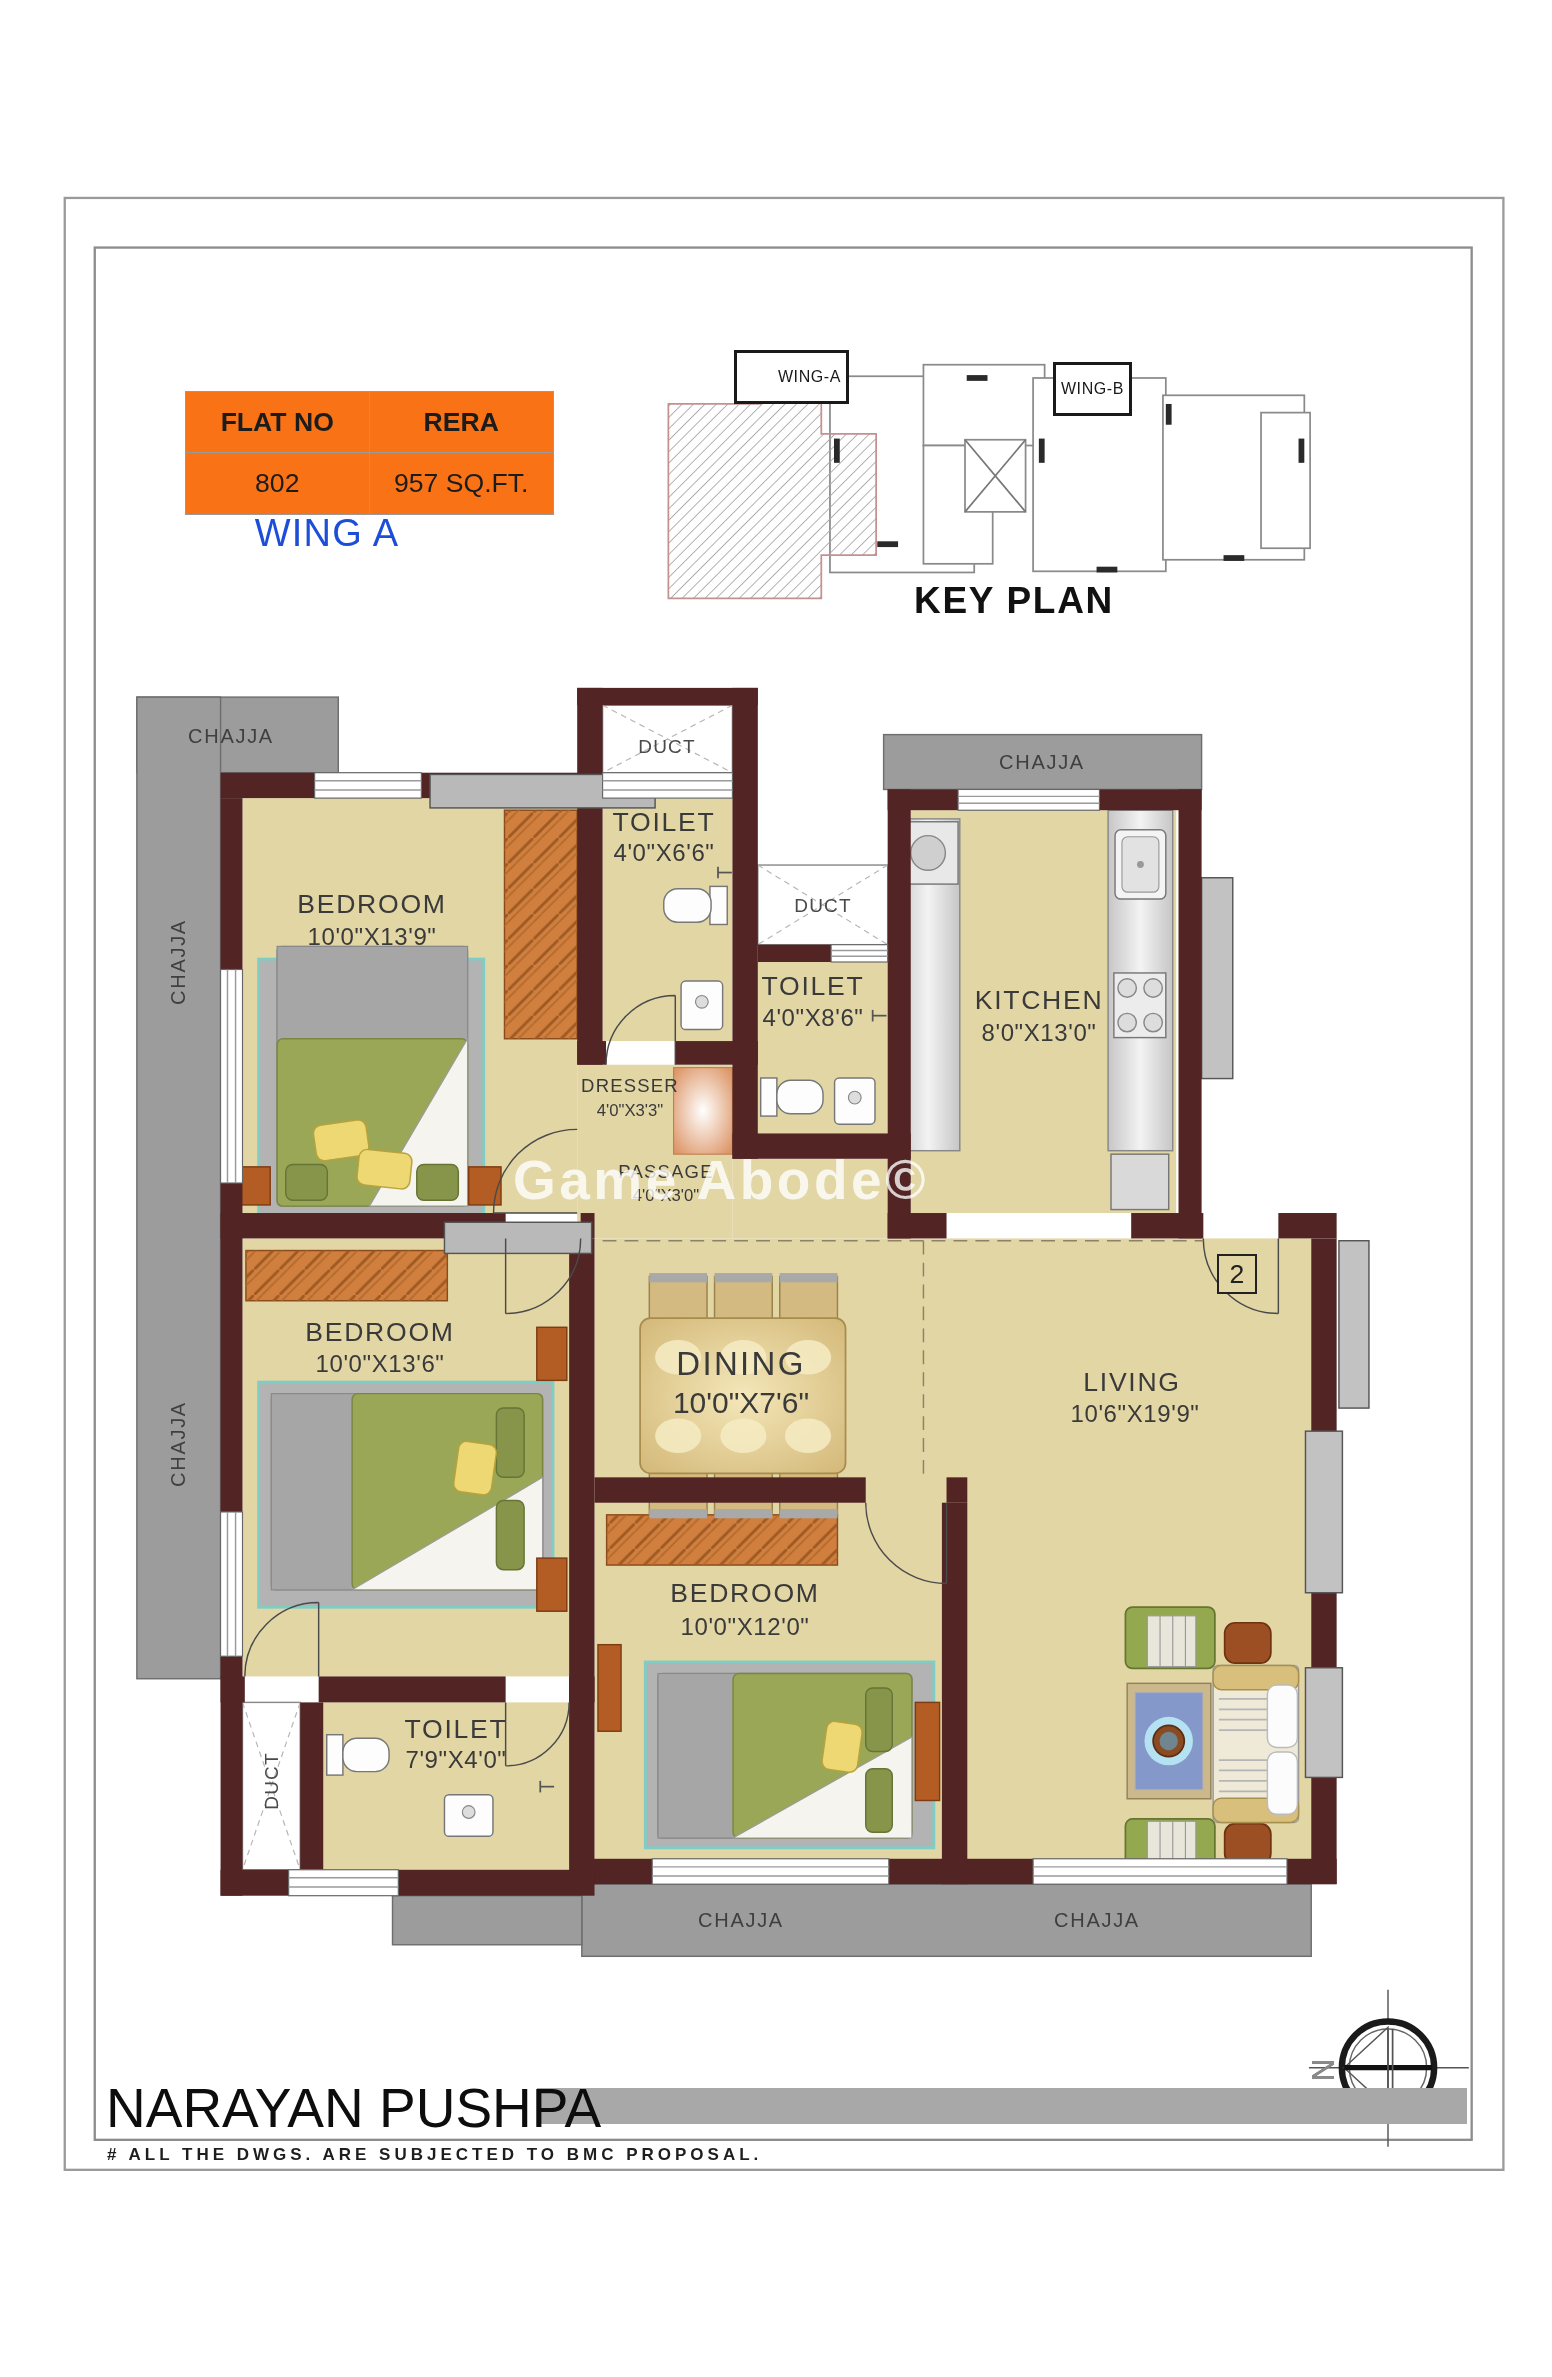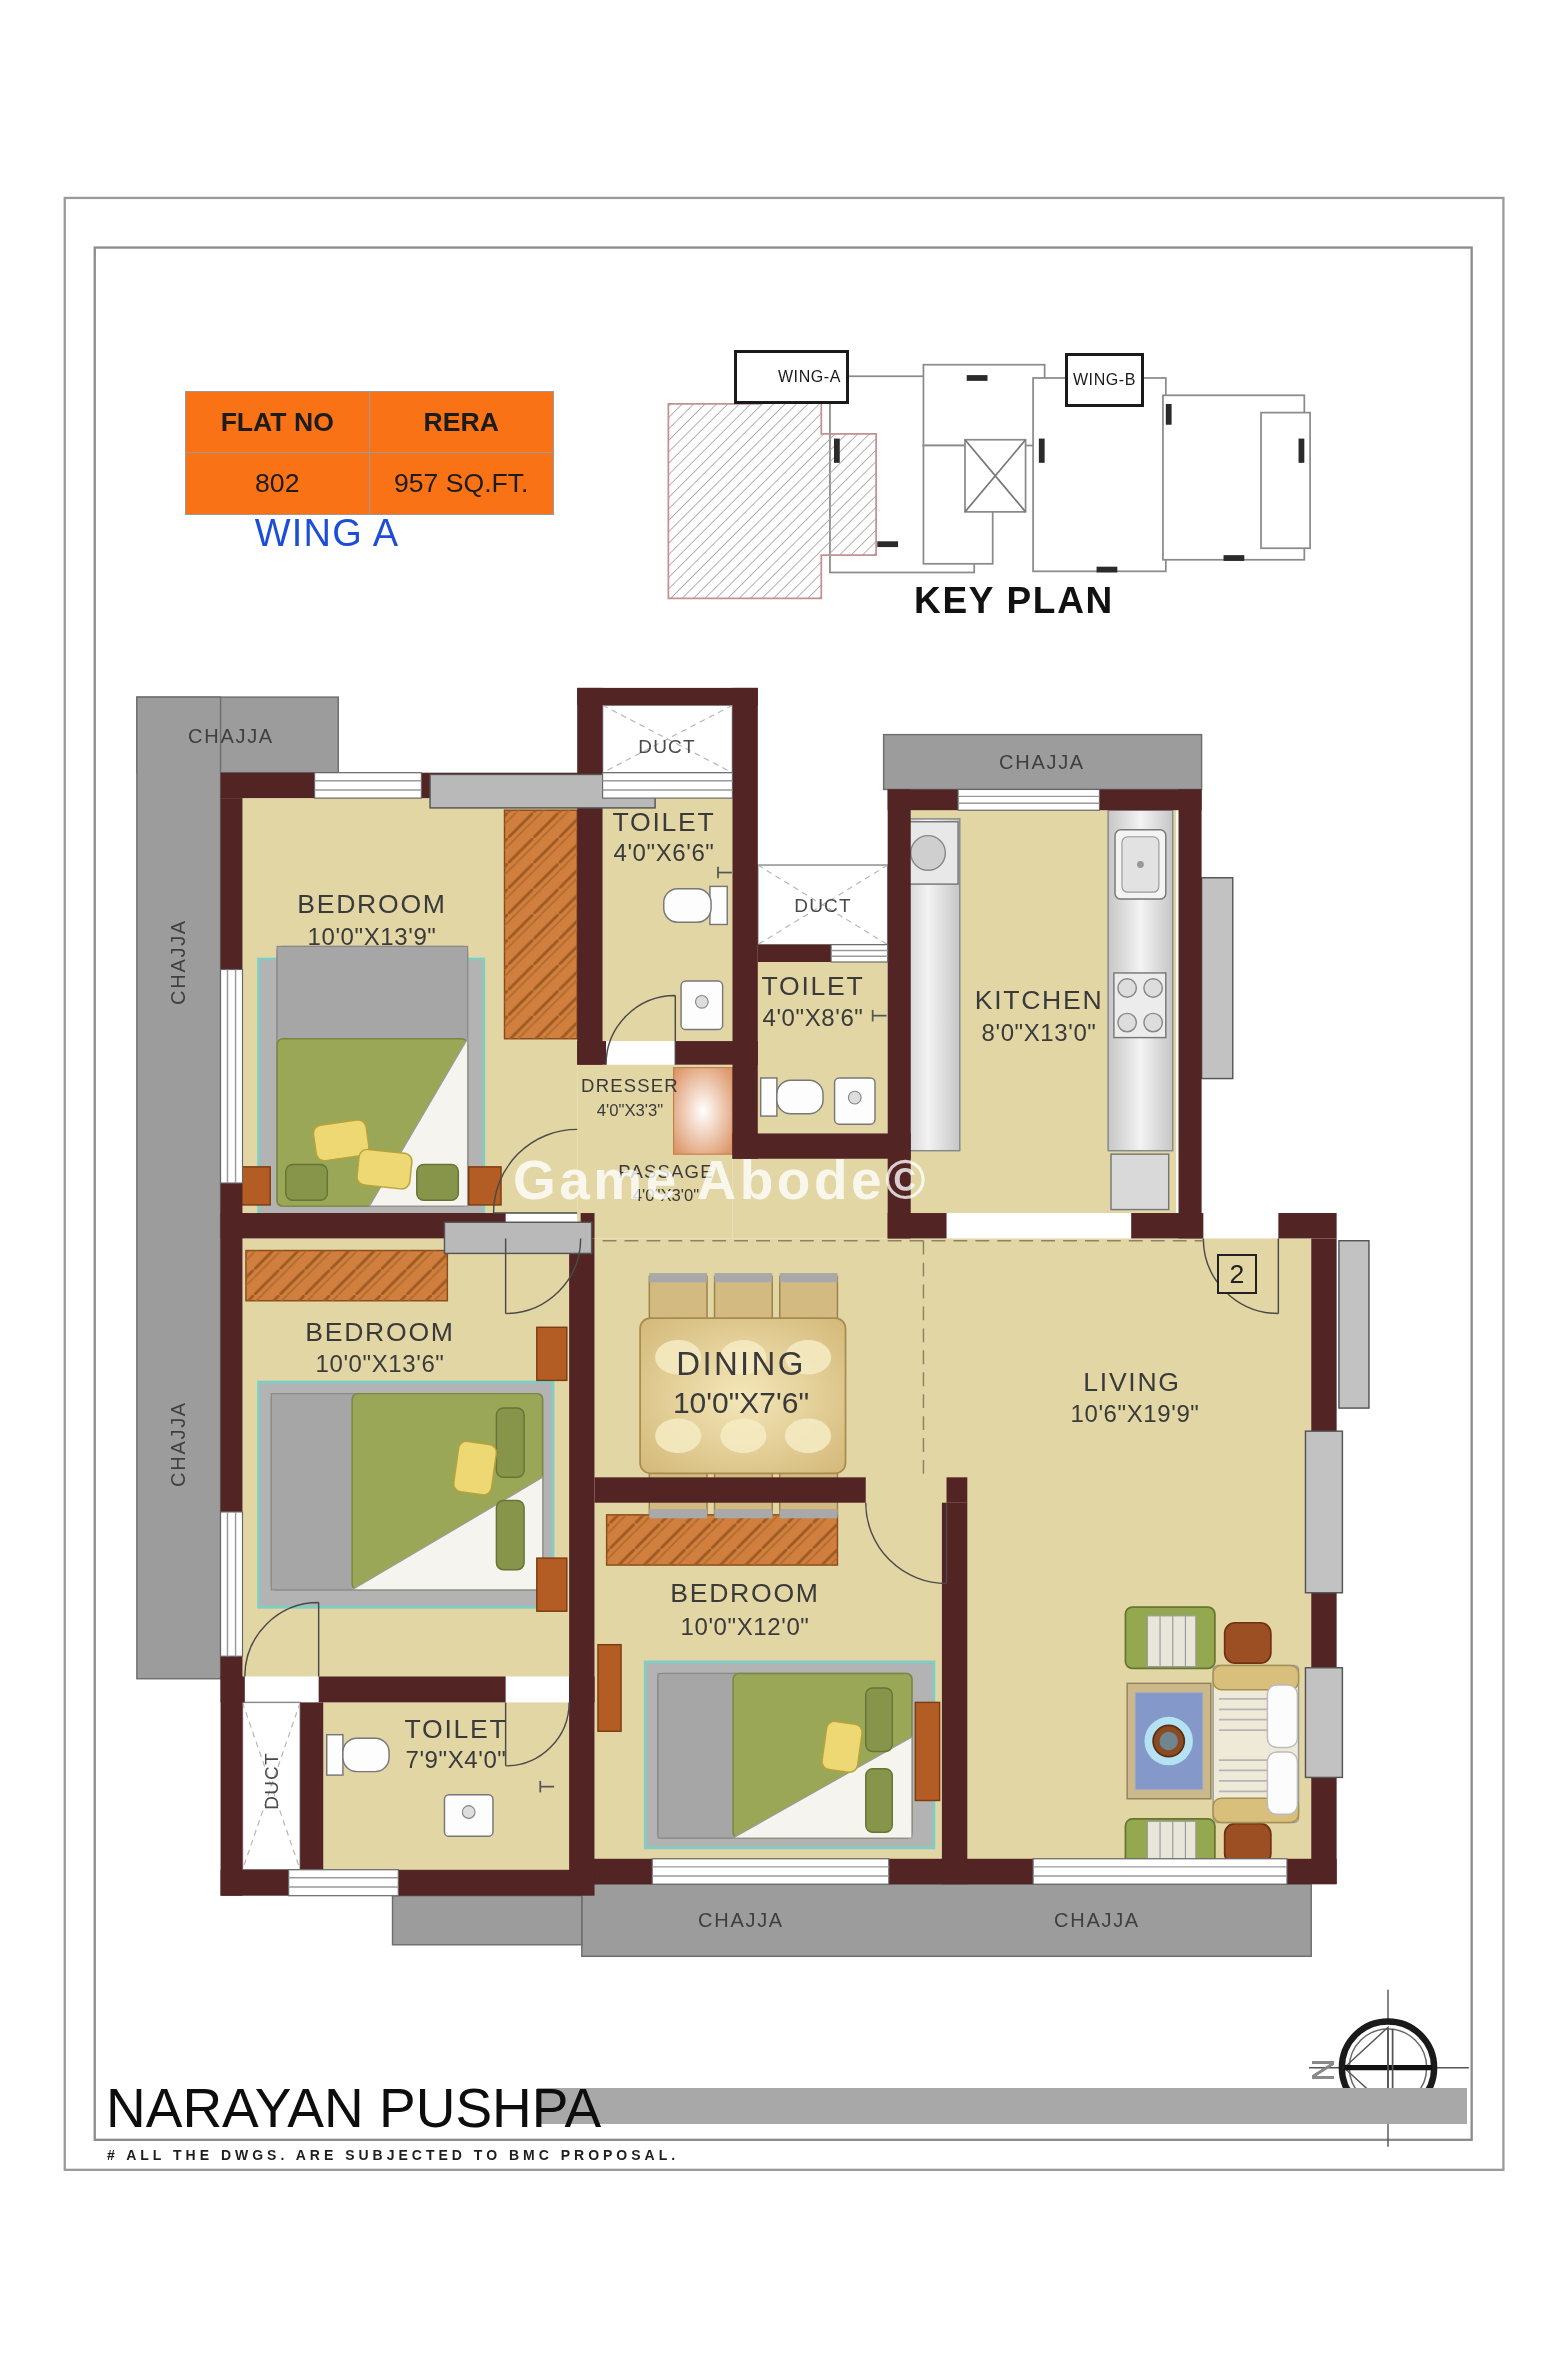--- a/index.html
+++ b/index.html
@@ -62,21 +62,21 @@
       justify-content:center;font-size:26.6px;color:#222;z-index:5;}
   
   #north-letter{position:absolute;left:1323px;top:2070px;transform:translate(-50%,-50%) rotate(-90deg);
       font-size:32px;color:#8a8a8a;text-shadow:0 0 0.6px #555;z-index:5;}
   
   #project-name{position:absolute;left:106px;top:2108px;transform:translateY(-50%);
       font-size:55px;color:#0d0d0d;letter-spacing:0px;z-index:5;}
   #footer-bar{position:absolute;left:537px;top:2088px;width:930px;height:36px;
       background:#a8a8a8;z-index:4;}
   #disclaimer{position:absolute;left:107px;top:2155px;transform:translateY(-50%);
-      font-size:14px;font-weight:bold;letter-spacing:4px;color:#1e1e1e;z-index:5;}
+      font-size:17px;font-weight:bold;letter-spacing:4px;color:#1e1e1e;z-index:5;}
 </style>
 </head>
 <body>
 
 <div id="sheet">
 
 <svg width="1552" height="2377" viewBox="0 0 2689 4119">
   <defs>
     <pattern id="wrp" width="44" height="44" patternUnits="userSpaceOnUse">
       <line x1="0" y1="44" x2="44" y2="0" stroke="#9e5a22" stroke-width="5"></line>
@@ -440,21 +440,21 @@
   <div class="cell hdr">FLAT NO</div>
   <div class="cell hdr">RERA</div>
   <div class="cell">802</div>
   <div class="cell">957 SQ.FT.</div>
 </div>
 <div id="wing-label">WING A</div>
 
 <div class="kp-box" style="left:734px;top:350px;padding-left:36px;">
   <span>WING-A</span>
 </div>
-<div class="kp-box" style="left:1053px;top:353px;margin-left:12px;">
+<div class="kp-box" style="left:1053px;top:362px;">
   <span>WING-B</span>
 </div>
 <div id="key-plan-title">KEY PLAN</div>
 
 <div class="lbl chjl" style="left:231px;top:736px;">CHAJJA</div>
 <div class="lbl chjl rot" style="left:178px;top:962px;">CHAJJA</div>
 <div class="lbl chjl rot" style="left:178px;top:1444px;">CHAJJA</div>
 <div class="lbl chjl" style="left:1042px;top:762px;">CHAJJA</div>
 <div class="lbl chjl" style="left:741px;top:1920px;">CHAJJA</div>
 <div class="lbl chjl" style="left:1097px;top:1920px;">CHAJJA</div>

